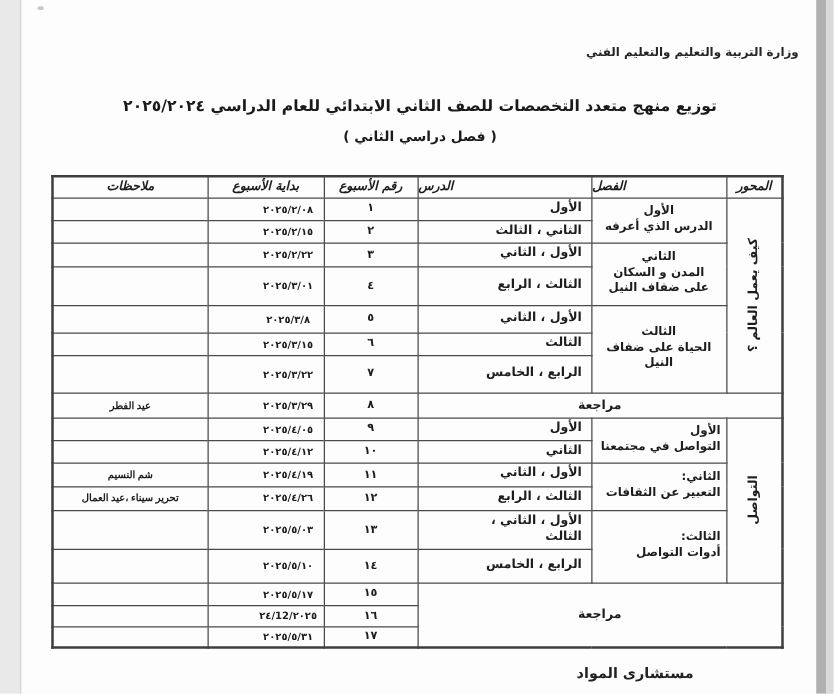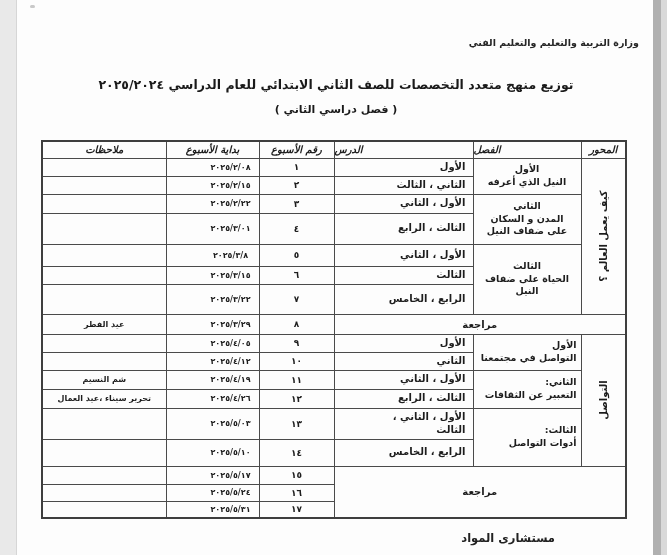--- a/index.html
+++ b/index.html
@@ -39,21 +39,21 @@
   }
   th.hdr { font-size:10px; text-align:center;font-style:italic; }
   th.hdr-right { text-align:left; padding-left:0; }
   th.pad-r4 { padding-right:4px; }
   th.pad-r18 { padding-right:18px; }
 
   td.dars { font-size:10px; text-align:right; padding-right:7px; line-height:1.25; }
   td.dars.wrap2 { padding-left:46px; }
   td.week { font-size:9px; text-align:center; }
   td.date { font-size:8px; text-align:center; letter-spacing:0.5px;padding-left:36px; }
-  td.note { font-size:8px; text-align:center; }
+  td.note { font-size:8px; text-align:center;font-family:Liberation Serif, serif; }
   td.fasl { font-size:9.5px; text-align:center; line-height:1.35; }
   td.fasl.align-r { text-align:right; padding-right:4px; }
   td.review { font-size:10px; text-align:center; }
   td.mihwar { position:relative; }
   td.mihwar .vtext {
     position:absolute; left:50%; top:50%;
     transform:translate(-50%,-50%) rotate(-90deg);
     white-space:nowrap; font-size:10px; font-weight:bold;
   }
   .rh17{height:17px}.rh18{height:18px}.rh19{height:19px}.rh20{height:20px}
@@ -93,21 +93,21 @@
       <th class="hdr">بداية الأسبوع</th>
       <th class="hdr">ملاحظات</th>
     </tr>
 
     <tr class="rh18">
       <td class="mihwar" rowspan="7">
         <span class="vtext">كيف يعمل العالم ؟</span>
       </td>
       <td class="fasl" rowspan="2">
         <div>الأول</div>
-        <div>النيل الذي أعرفه</div>
+        <div>الدرس الذي أعرفه</div>
       </td>
       <td class="dars">الأول</td>
       <td class="week">١</td>
       <td class="date">٢٠٢٥/٢/٠٨</td>
       <td class="note"></td>
     </tr>
     <tr class="rh18">
       <td class="dars">الثاني ، الثالث</td>
       <td class="week">٢</td>
       <td class="date">٢٠٢٥/٢/١٥</td>
@@ -211,21 +211,21 @@
       <td class="note"></td>
     </tr>
     <tr class="rh18">
       <td class="review" colspan="3" rowspan="3">مراجعة</td>
       <td class="week">١٥</td>
       <td class="date">٢٠٢٥/٥/١٧</td>
       <td class="note"></td>
     </tr>
     <tr class="rh17">
       <td class="week">١٦</td>
-      <td class="date">٢٠٢٥/٥/٢٤</td>
+      <td class="date">٢٠٢٥/12/٢٤</td>
       <td class="note"></td>
     </tr>
     <tr class="rh17">
       <td class="week">١٧</td>
       <td class="date">٢٠٢٥/٥/٣١</td>
       <td class="note"></td>
     </tr>
   </tbody>
     </table>
 

